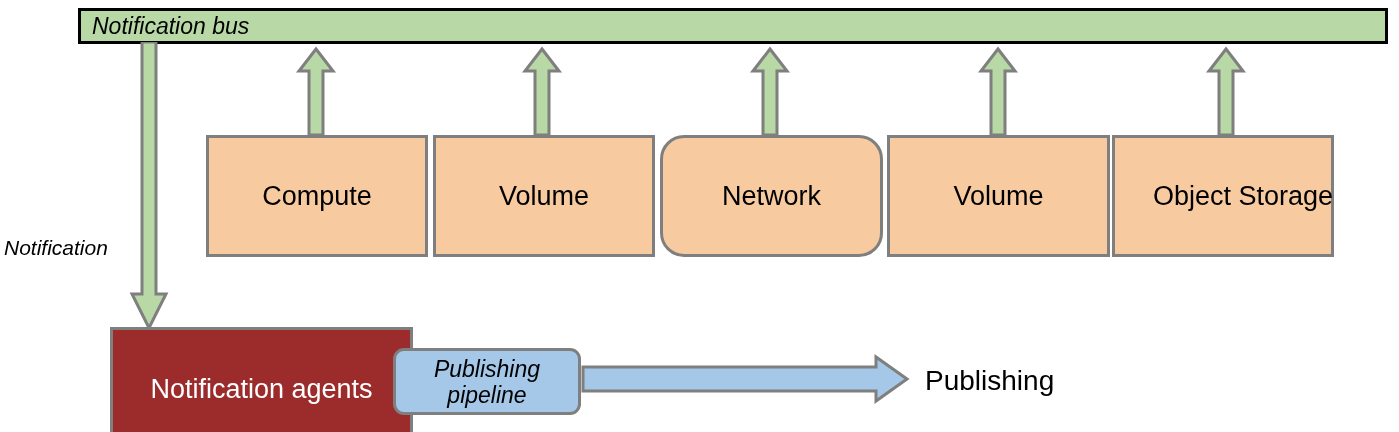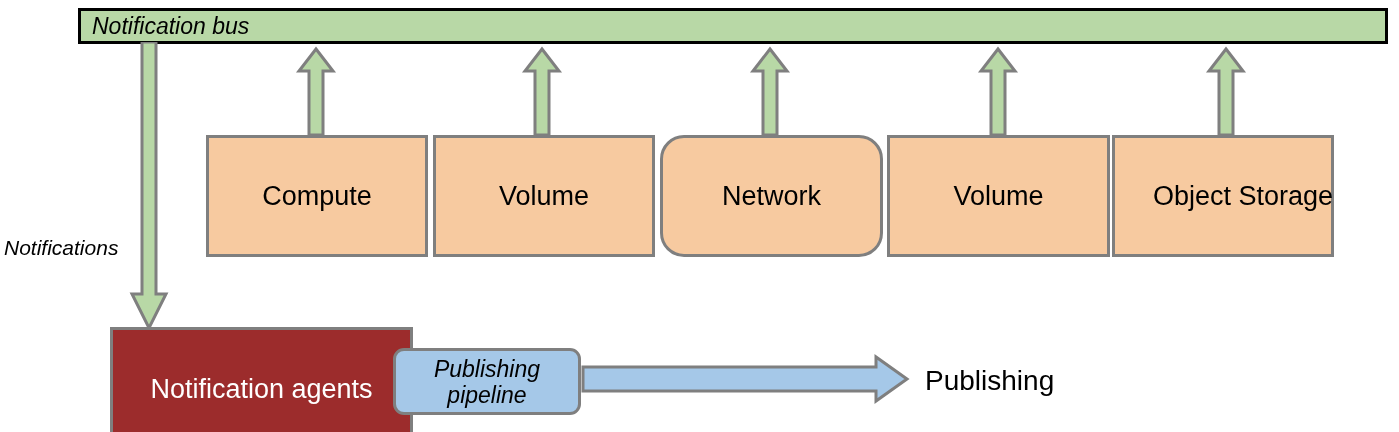--- a/index.html
+++ b/index.html
@@ -147,21 +147,21 @@
   }
 </style>
 </head>
 <body>
 
 <div id="canvas">
 
   <div class="bus-bar"></div>
   <div class="bus-label">Notification bus</div>
 
-  <div class="notif-label">Notifications</div>
+  <div class="notif-label">Notification</div>
 
   <div class="down-arrow">
     <svg width="46" height="290" viewBox="0 0 46 290" xmlns="http://www.w3.org/2000/svg">
       <path d="M 16,0 L 30,0 L 30,252 L 40,252 L 23,286 L 6,252 L 16,252 Z" fill="#b8d8a6" stroke="#7f7f7f" stroke-width="3" stroke-linejoin="miter"></path>
     </svg>
   </div>
 
   <div class="up-arrow" style="left:295px;">
     <svg width="42" height="92" viewBox="0 0 42 92" xmlns="http://www.w3.org/2000/svg">
       <path d="M 21,4 L 38,26 L 28,26 L 28,90 L 14,90 L 14,26 L 4,26 Z" fill="#b8d8a6" stroke="#7f7f7f" stroke-width="3" stroke-linejoin="miter"></path>

